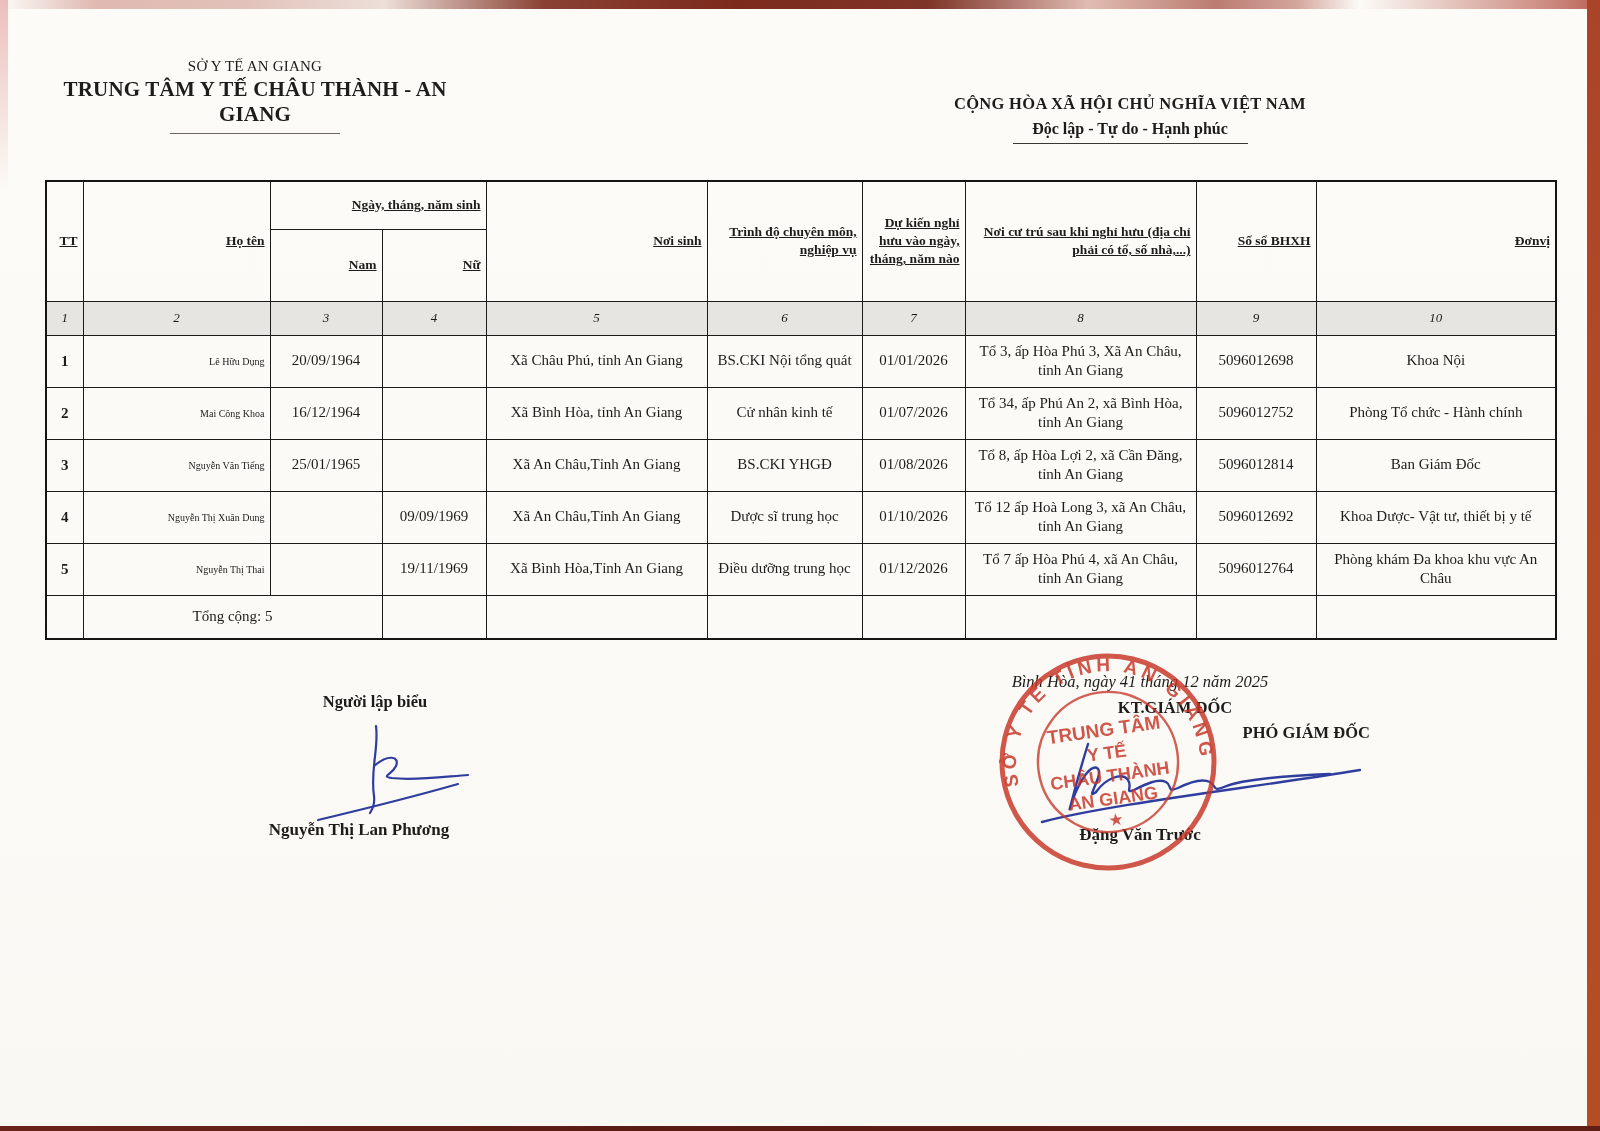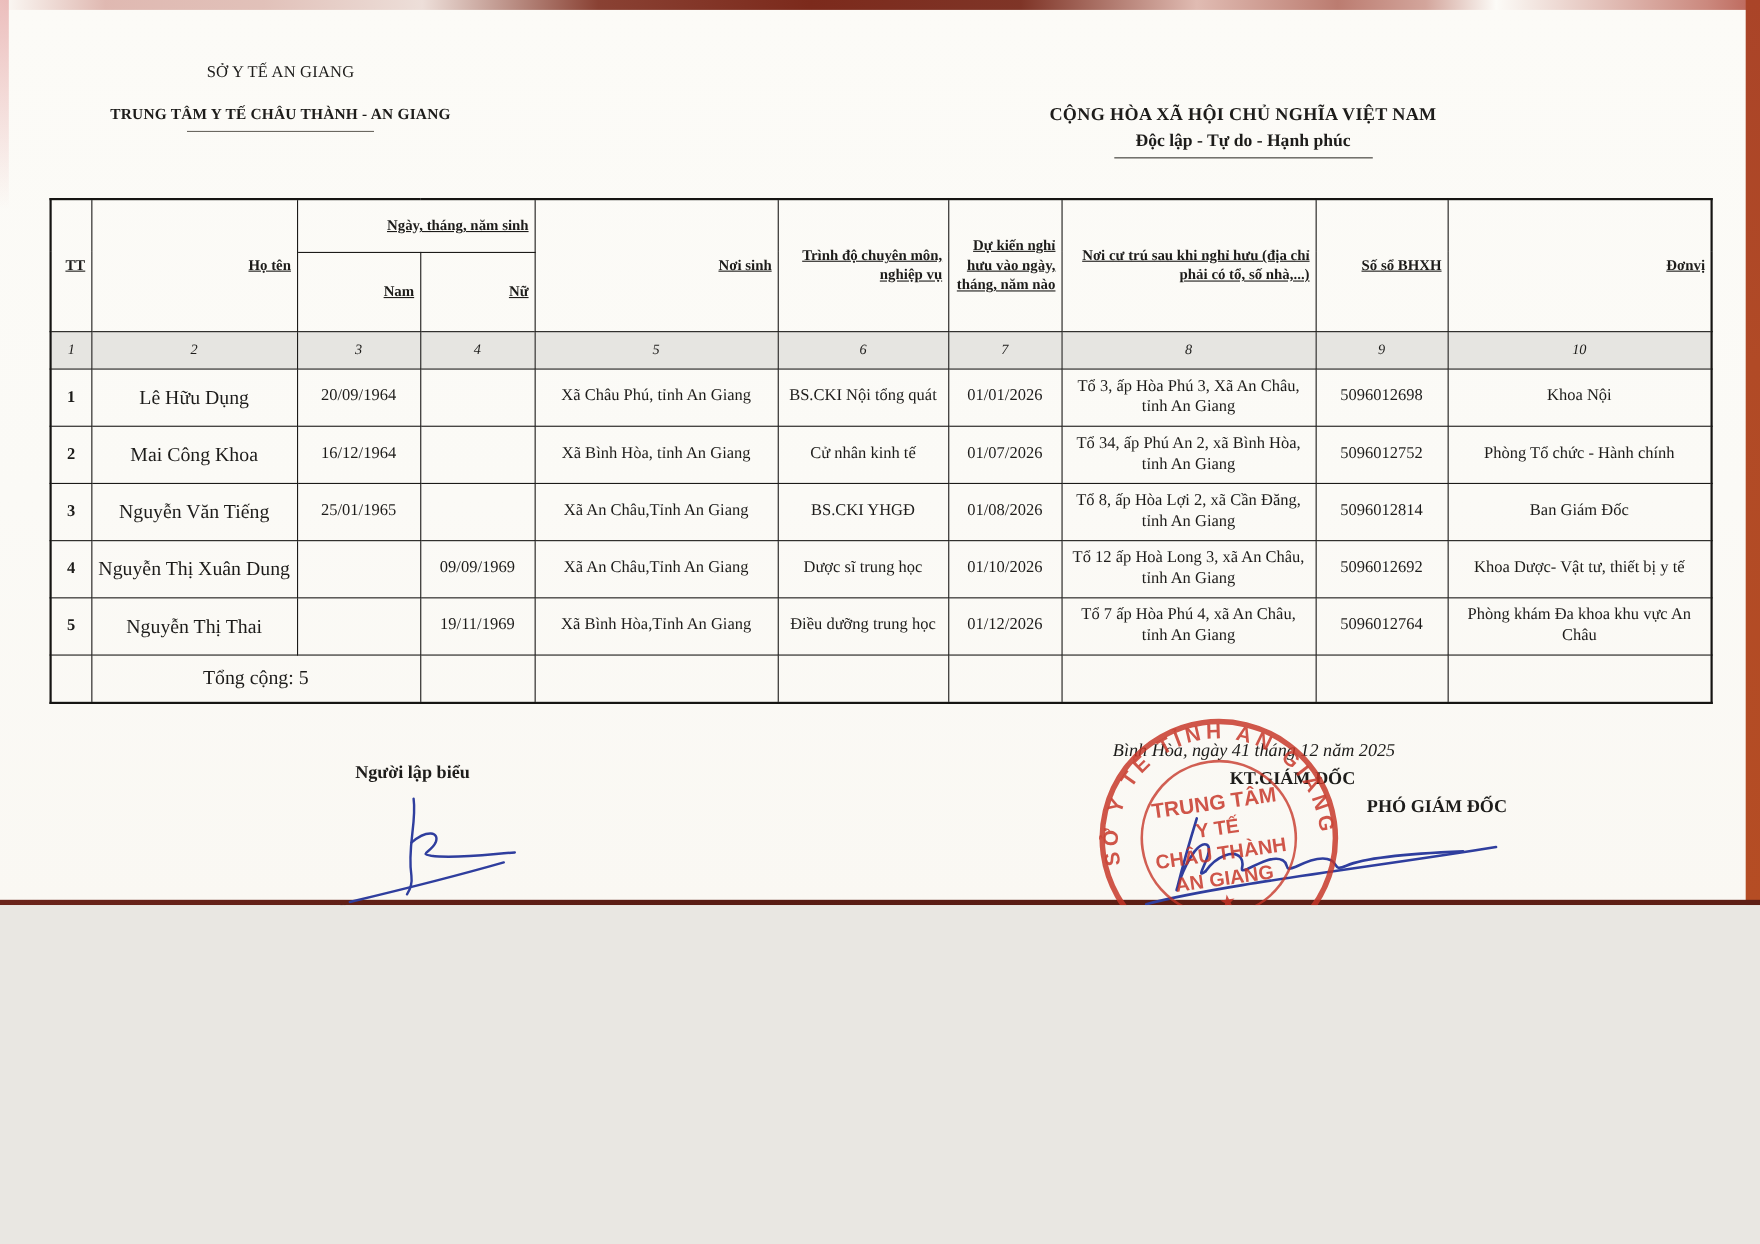--- a/index.html
+++ b/index.html
@@ -1,62 +1,62 @@
 <!DOCTYPE html>
 <html><head>
 <meta charset="utf-8">
 <style>
   * { margin:0; padding:0; box-sizing:border-box; }
   html,body { background:#e9e7e2; }
   .page {
-    position:relative; width:1600px; height:823px;
+    position:relative; width:1600px; height:1131px;
     background:linear-gradient(180deg,#fcfbf7 0%,#fbfaf6 55%,#faf8f3 100%);
     font-family:"Liberation Serif","DejaVu Serif",serif;
     color:#1d1c1a; overflow:hidden;
   }
   
   .edge-top { position:absolute; top:0; left:0; width:100%; height:9px;
     background:linear-gradient(90deg, rgba(150,60,45,0) 0%, rgba(200,130,120,.55) 6%,
       rgba(175,85,70,.35) 15%, rgba(150,60,45,.15) 24%, rgba(125,45,30,.9) 34%,
       #7c2a1c 46%, rgba(120,42,28,.95) 58%, rgba(190,110,95,.45) 68%,
       rgba(160,70,55,.7) 76%, rgba(170,80,65,.5) 81%, rgba(170,80,65,0) 85%, rgba(170,60,45,.6) 97%, rgba(170,60,45,.8) 100%); }
   .edge-right { position:absolute; top:0; right:0; width:13px; height:100%;
     background:linear-gradient(180deg,#aa4428 0%,#b14a26 40%,#b54d24 100%); }
   .edge-bottom { position:absolute; bottom:0; left:0; width:100%; height:5px;
     background:linear-gradient(90deg,#6b241a,#591c13 40%,#5f1f15); }
   .edge-left-pink { position:absolute; top:0; left:0; width:8px; height:190px;
     background:linear-gradient(180deg, rgba(225,150,150,.6), rgba(225,150,150,0)); }
 
   
   .org-block { position:absolute; top:58px; left:55px; width:400px; text-align:center; }
   .org-parent { font-size:15px; letter-spacing:.2px; }
-  .org-name { font-size:14px; font-weight:bold; margin-top:22px; letter-spacing:.2px; }
+  .org-name { font-size:21px; font-weight:bold; margin-top:2px; letter-spacing:.2px; }
   .org-underline { width:170px; height:0; border-bottom:1.5px solid #6b6861; margin:6px auto 0; }
   .motto-block { position:absolute; top:60px; left:900px; width:460px; text-align:center;margin-top:34px; }
   .motto1 { font-size:16.5px; font-weight:bold; letter-spacing:.3px; }
   .motto2 { font-size:16px; font-weight:bold; margin-top:6px; }
   .motto-underline { width:235px; height:0; border-bottom:1.5px solid #3a3832; margin:5px auto 0; }
   .doc-title { position:absolute; top:136px; left:0; width:100%; text-align:center;
     font-size:18.5px; font-weight:bold; letter-spacing:.2px; }
 
   
   table.main { position:absolute; top:180px; left:45px; width:1510px;
     border-collapse:collapse; table-layout:fixed; }
   table.main td, table.main th { border:1.6px solid #1c1b19; vertical-align:middle;
     padding:3px 5px; overflow:hidden; }
   table.main { border:2.2px solid #161513; }
   th.h { font-size:13.5px; font-weight:bold; text-align:right; line-height:1.35;text-decoration:underline; }
   tr.numrow td { background:#e6e5e1; font-style:italic; font-size:13px; text-align:center;
     height:34px; padding:2px; }
   td.c { text-align:center; font-size:15px; line-height:1.3; }
-  td.l { text-align:center; font-size:18px; padding-left:8px; }
+  td.l { text-align:right; font-size:10px; padding-left:8px; }
   td.tt { text-align:center; font-weight:bold; font-size:15px; }
   tr.datarow { height:52px; }
   tr.totalrow { height:44px; }
-  td.total { text-align:center; font-size:18px; }
+  td.total { text-align:center; font-size:15px; }
 
   
   .sig-left-title { position:absolute; top:692px; left:230px; width:290px; text-align:center;
     font-size:16.5px; font-weight:bold; }
   .sig-left-name { position:absolute; top:820px; left:194px; width:330px; text-align:center;
     font-size:17px; font-weight:bold; }
   .date-line { position:absolute; top:672px; left:940px; width:400px; text-align:center;
     font-size:16.5px; font-style:italic; }
   .sig-right-title1 { position:absolute; top:698px; left:990px; width:370px; text-align:center;
     font-size:16.5px; font-weight:bold; }

